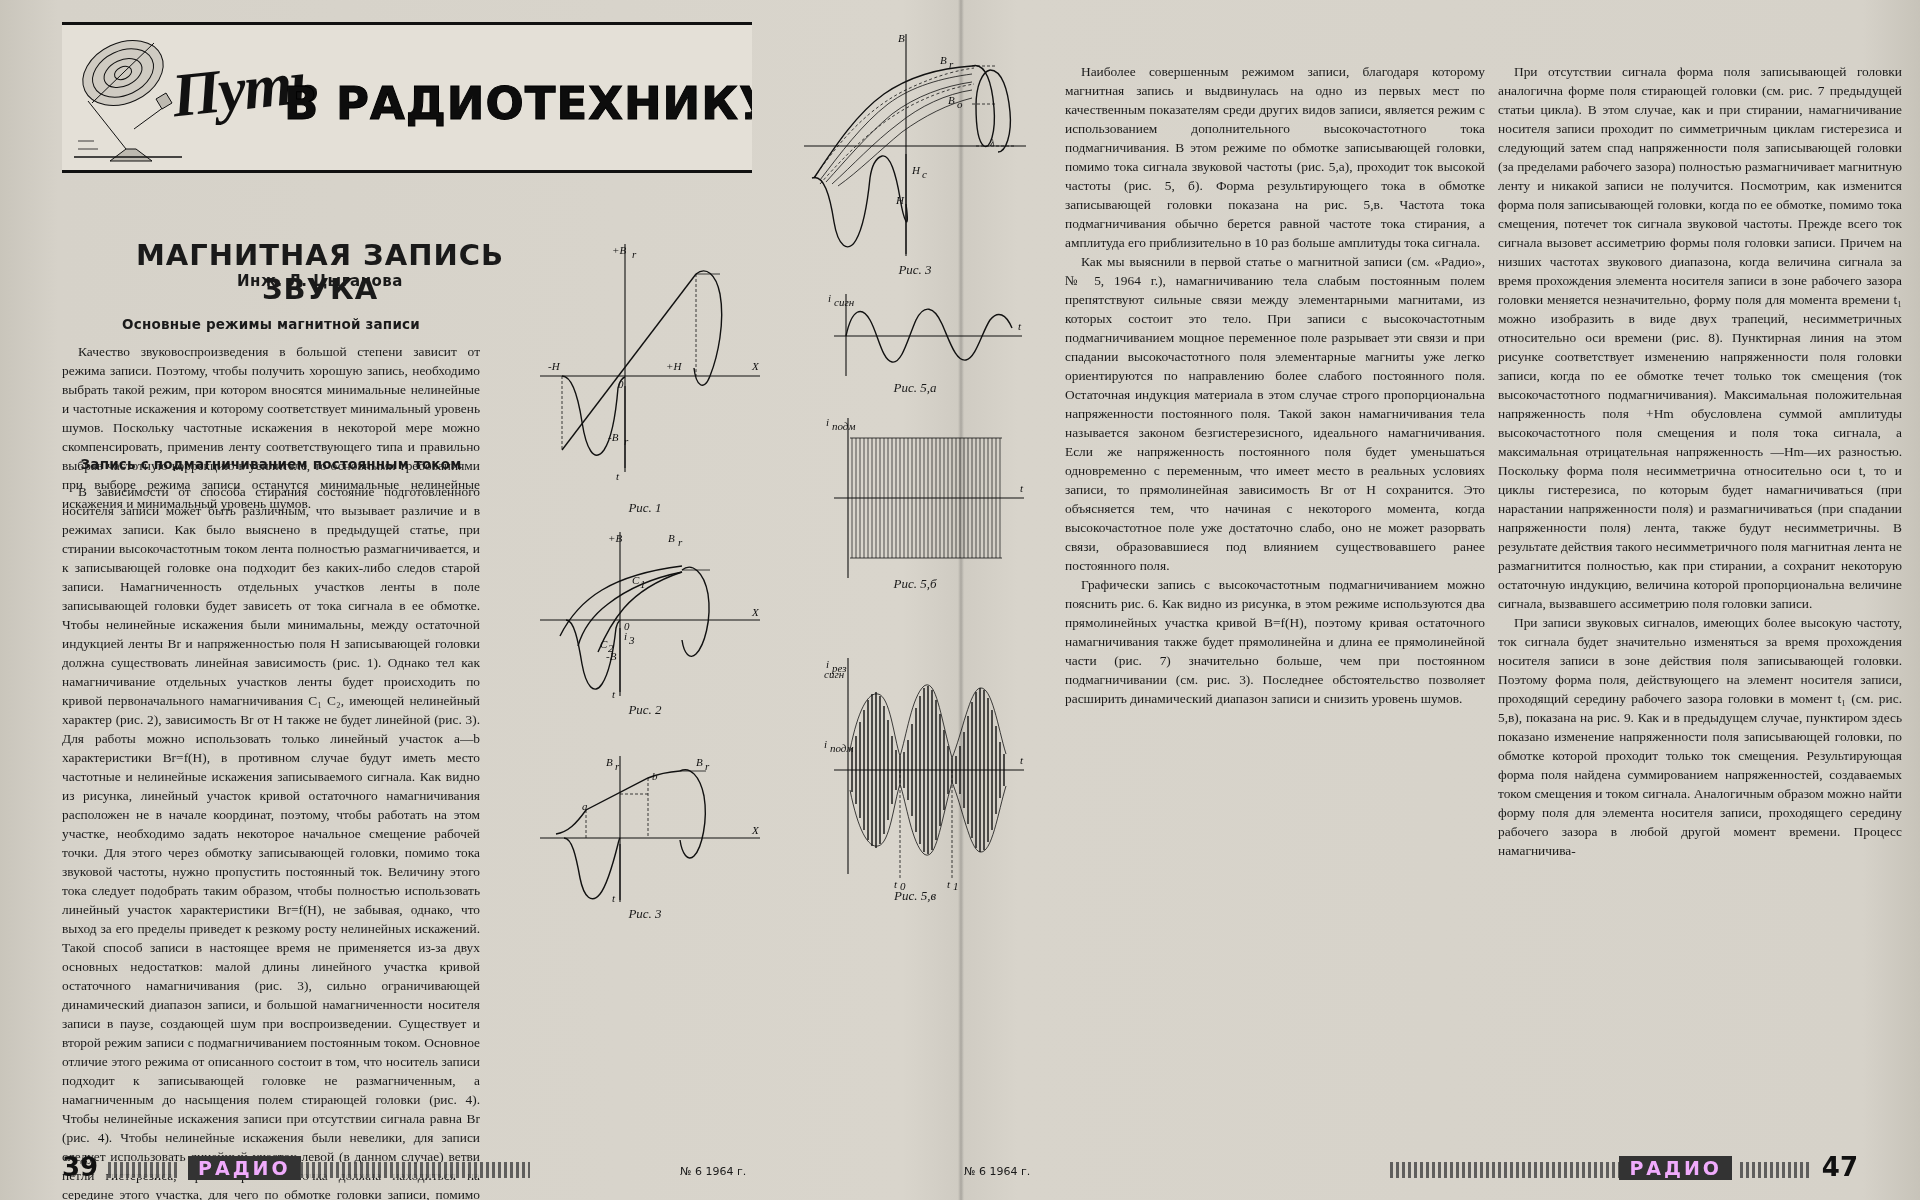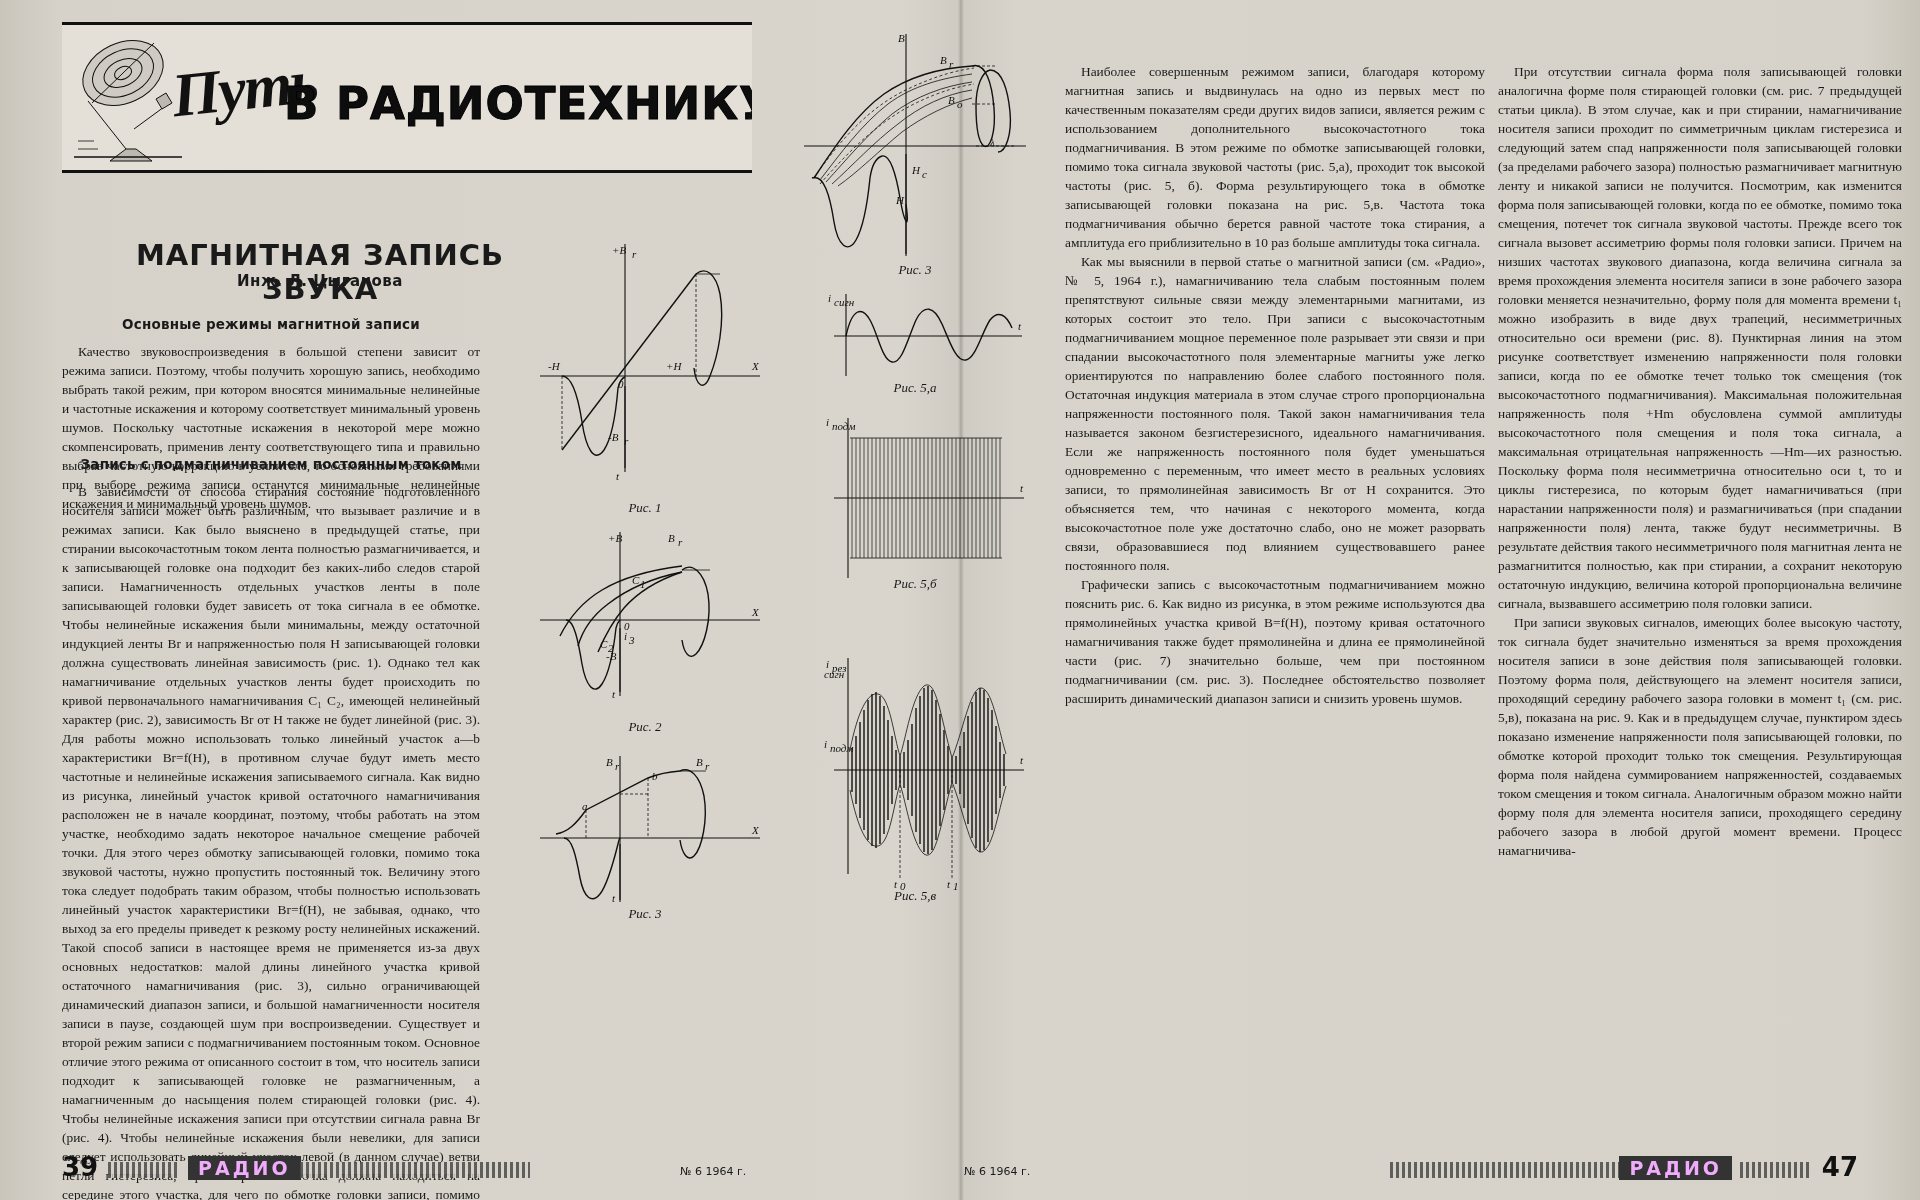--- a/index.html
+++ b/index.html
@@ -223,21 +223,21 @@
 
         <path class="curve" d="M162 42 C172 34 184 44 188 66 C192 92 184 118 176 126 C170 132 164 126 162 112"></path>
         <path class="thin" d="M162 42 L190 42"></path>
 
         <path class="curve" d="M46 92 C54 92 58 112 62 136 C66 158 74 168 82 156 C90 144 94 118 96 100 C97 95 99 93 100 92"></path>
         <line class="axis" x1="100" y1="100" x2="100" y2="168"></line>
         <text class="lbl" x="104" y="112">i</text>
           <text class="lbl" x="109" y="116" font-size="8">3</text>
         <text class="lbl" x="92" y="170">t</text>
       </svg>
-      <div class="figcap" style="margin-top:19px;">Рис. 2</div>
+      <div class="figcap" style="margin-top:2px;">Рис. 2</div>
     </div>
 
     <div class="fig" style="left:520px;top:752px;width:250px;height:170px;">
       <svg width="250" height="152" viewBox="0 0 250 152">
         <line class="axis" x1="20" y1="86" x2="240" y2="86"></line>
         <line class="axis" x1="100" y1="4" x2="100" y2="148"></line>
         <text class="lbl" x="86" y="14">B</text>
           <text class="lbl" x="95" y="18" font-size="8">r</text>
         <text class="lbl" x="176" y="14">B</text>
           <text class="lbl" x="185" y="18" font-size="8">r</text>

